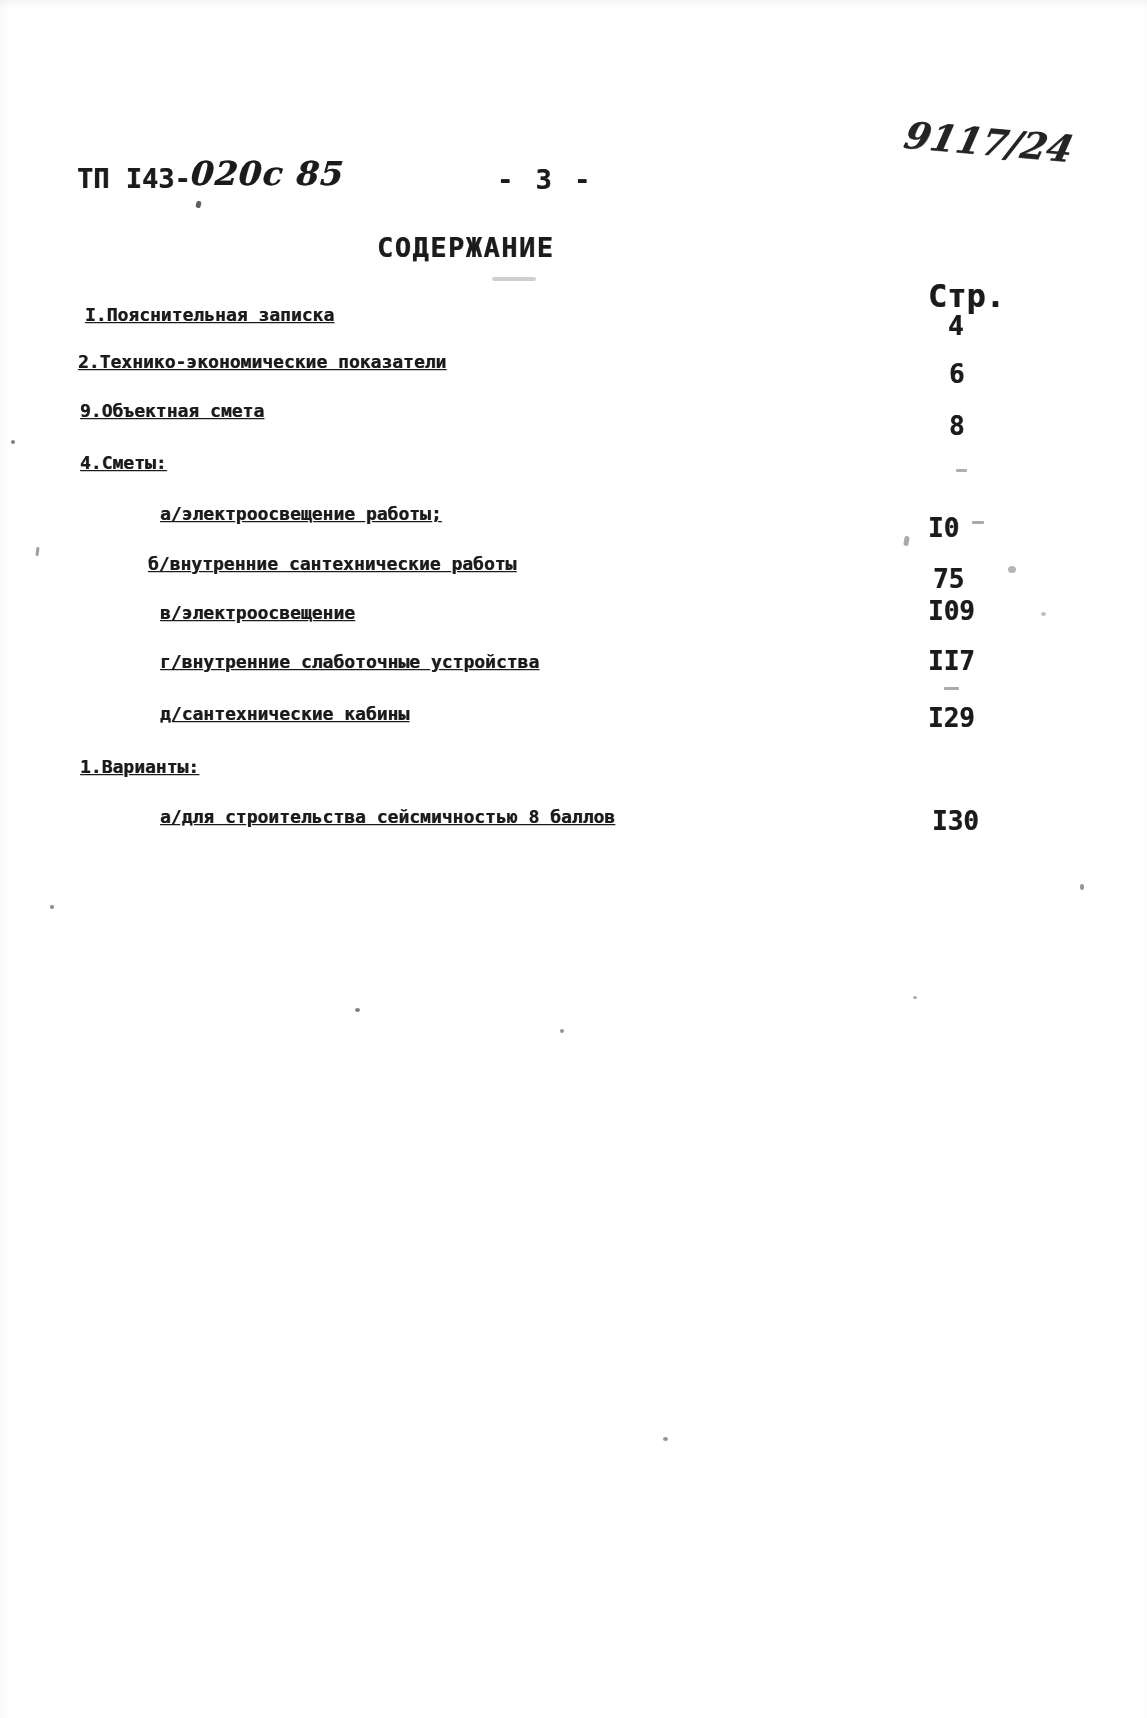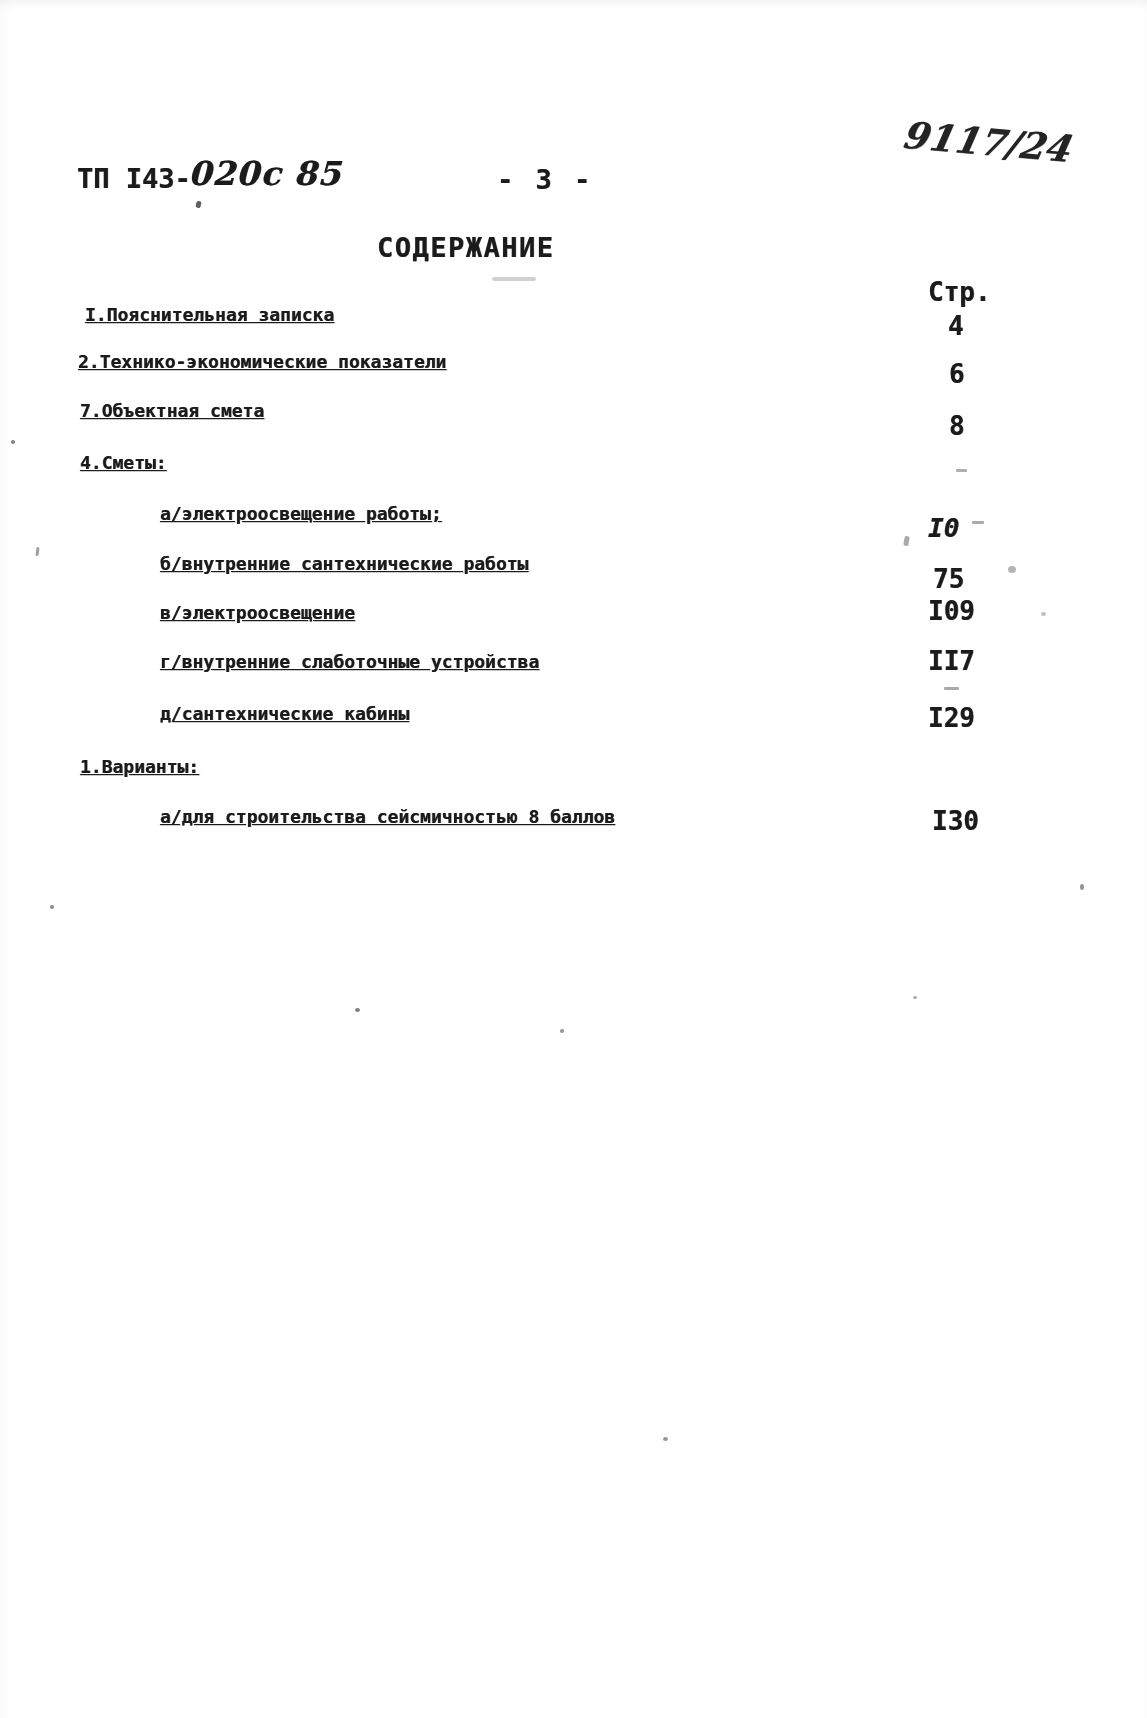--- a/index.html
+++ b/index.html
@@ -43,21 +43,21 @@
     font-family:"DejaVu Serif", serif;
     font-style:italic;
     font-weight:700;
     font-size:37px;
     color:#242424;
     transform:rotate(5deg) skewX(-8deg);
     text-shadow:0.4px 0.4px 0.6px rgba(0,0,0,0.5);
     white-space:pre;
   }
   .title{font-size:27px;letter-spacing:1.5px;}
-  .col-header{font-size:26px;}
+  .col-header{font-size:32px;}
   .toc-label{font-size:18px;text-decoration:underline;}
   .toc-page{font-size:26px;}
   .speck{position:absolute;background:#2a2a2a;border-radius:50%;}
   .bar{border-radius:1px;}
 </style>
 </head>
 <body>
 
 <div class="page">
 
@@ -73,32 +73,32 @@
 
   <div>
     <span class="typed toc-label" style="left:85px;top:304px;">I.Пояснительная записка</span>
     <span class="typed toc-page" style="left:948px;top:311px;">4</span>
   </div>
   <div>
     <span class="typed toc-label" style="left:78px;top:351px;">2.Технико-экономические показатели</span>
     <span class="typed toc-page" style="left:949px;top:359px;">6</span>
   </div>
   <div>
-    <span class="typed toc-label" style="left:80px;top:400px;">7.Объектная смета</span>
+    <span class="typed toc-label" style="left:80px;top:400px;">9.Объектная смета</span>
     <span class="typed toc-page" style="left:949px;top:411px;">8</span>
   </div>
   <div>
     <span class="typed toc-label" style="left:80px;top:452px;">4.Сметы:</span>
   </div>
   <div>
     <span class="typed toc-label" style="left:160px;top:503px;">а/электроосвещение работы;</span>
-    <span class="typed toc-page" style="left:928px;top:513px;font-style:italic;">I0</span>
+    <span class="typed toc-page" style="left:928px;top:513px;">I0</span>
   </div>
   <div>
-    <span class="typed toc-label" style="left:160px;top:553px;">б/внутренние сантехнические работы</span>
+    <span class="typed toc-label" style="left:148px;top:553px;">б/внутренние сантехнические работы</span>
     <span class="typed toc-page" style="left:933px;top:564px;">75</span>
   </div>
   <div>
     <span class="typed toc-label" style="left:160px;top:602px;">в/электроосвещение</span>
     <span class="typed toc-page" style="left:928px;top:596px;">I09</span>
   </div>
   <div>
     <span class="typed toc-label" style="left:160px;top:651px;">г/внутренние слаботочные устройства</span>
     <span class="typed toc-page" style="left:928px;top:646px;">II7</span>
   </div>

